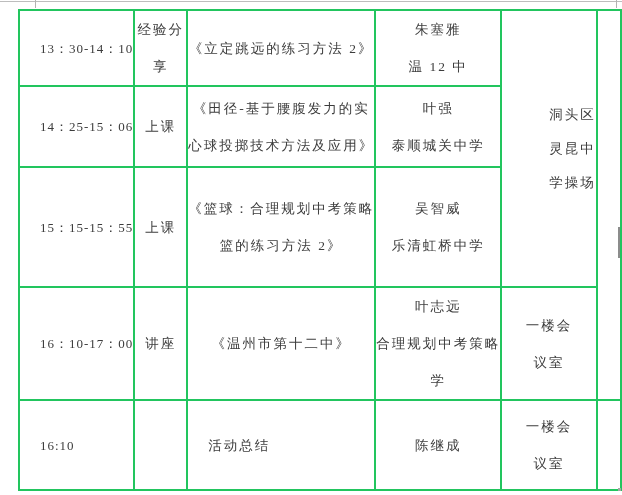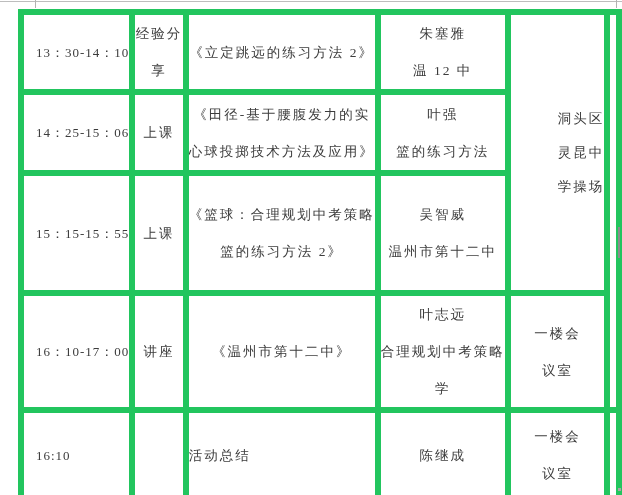--- a/index.html
+++ b/index.html
@@ -5,28 +5,28 @@
   html,body{margin:0;padding:0;}
   body{
     width:622px;height:495px;background:#ffffff;overflow:hidden;position:relative;
     font-family:"Liberation Serif","DejaVu Serif",serif;color:#3c3c3c;
   }
   table.sched{
     position:absolute;left:18px;top:9px;
     border-collapse:collapse;table-layout:fixed;
   }
   td{
-    border:6px solid #22c55e;vertical-align:middle;padding:0;
+    border:2px solid #22c55e;vertical-align:middle;padding:0;
     font-size:13.5px;letter-spacing:2px;overflow:hidden;
   }
   .ln{line-height:37px;text-align:center;white-space:nowrap;}
   .ln-sm{line-height:34px;padding-left:47px;}                 
   td.c-time{font-size:13px;letter-spacing:1px;}
-  td.c-time .ln{text-align:left;padding-left:12px;}
-  .ln-left{text-align:left;}
+  td.c-time .ln{text-align:left;padding-left:20px;}
+  .ln-left{text-align:left;padding-left:20px;}
   
   .art{position:absolute;}
   #top-line{left:0;top:1px;width:622px;height:1px;background:#bdbdbd;}
   #top-tick-left{left:35px;top:0;width:1px;height:8px;background:#b3b3b3;}
   #top-tick-right{left:616px;top:0;width:1px;height:8px;background:#b3b3b3;}
   #scroll-thumb{left:618px;top:227px;width:2px;height:31px;background:#8c8c8c;}
   #resize-dot{left:618px;top:488px;width:3px;height:3px;background:#a6a6a6;}
 </style>
 </head>
 <body>
@@ -70,38 +70,38 @@
       </td>
       <td>
         <div class="ln">上课</div>
       </td>
       <td>
         <div class="ln">《田径-基于腰腹发力的实</div>
         <div class="ln">心球投掷技术方法及应用》</div>
       </td>
       <td>
         <div class="ln">叶强</div>
-        <div class="ln">篮的练习方法</div>
+        <div class="ln">泰顺城关中学</div>
       </td>
     </tr>
 
     <tr style="height:120px">
       <td class="c-time">
         <div class="ln">15：15-15：55</div>
       </td>
       <td>
         <div class="ln">上课</div>
       </td>
       <td>
         <div class="ln">《篮球：合理规划中考策略</div>
         <div class="ln">篮的练习方法 2》</div>
       </td>
       <td>
         <div class="ln">吴智威</div>
-        <div class="ln">温州市第十二中</div>
+        <div class="ln">乐清虹桥中学</div>
       </td>
     </tr>
 
     <tr style="height:113px">
       <td class="c-time">
         <div class="ln">16：10-17：00</div>
       </td>
       <td>
         <div class="ln">讲座</div>
       </td>

